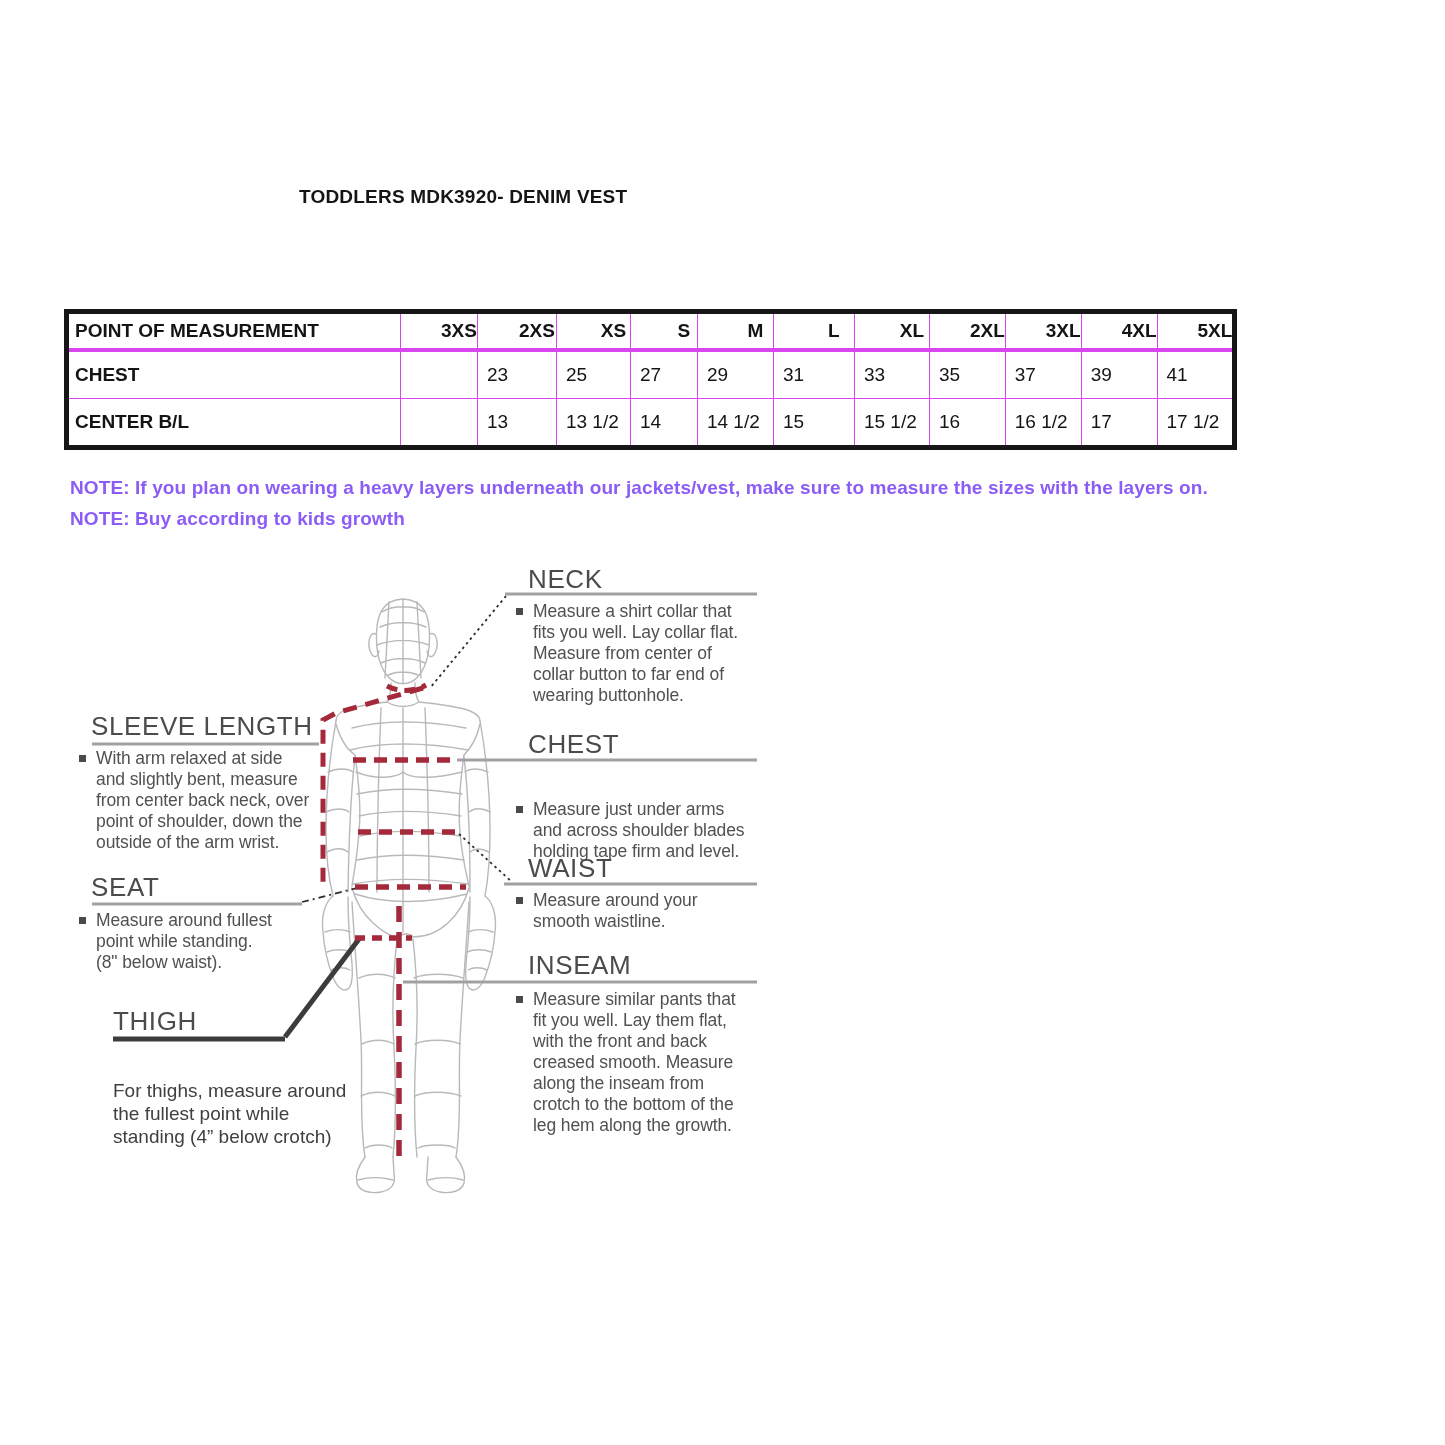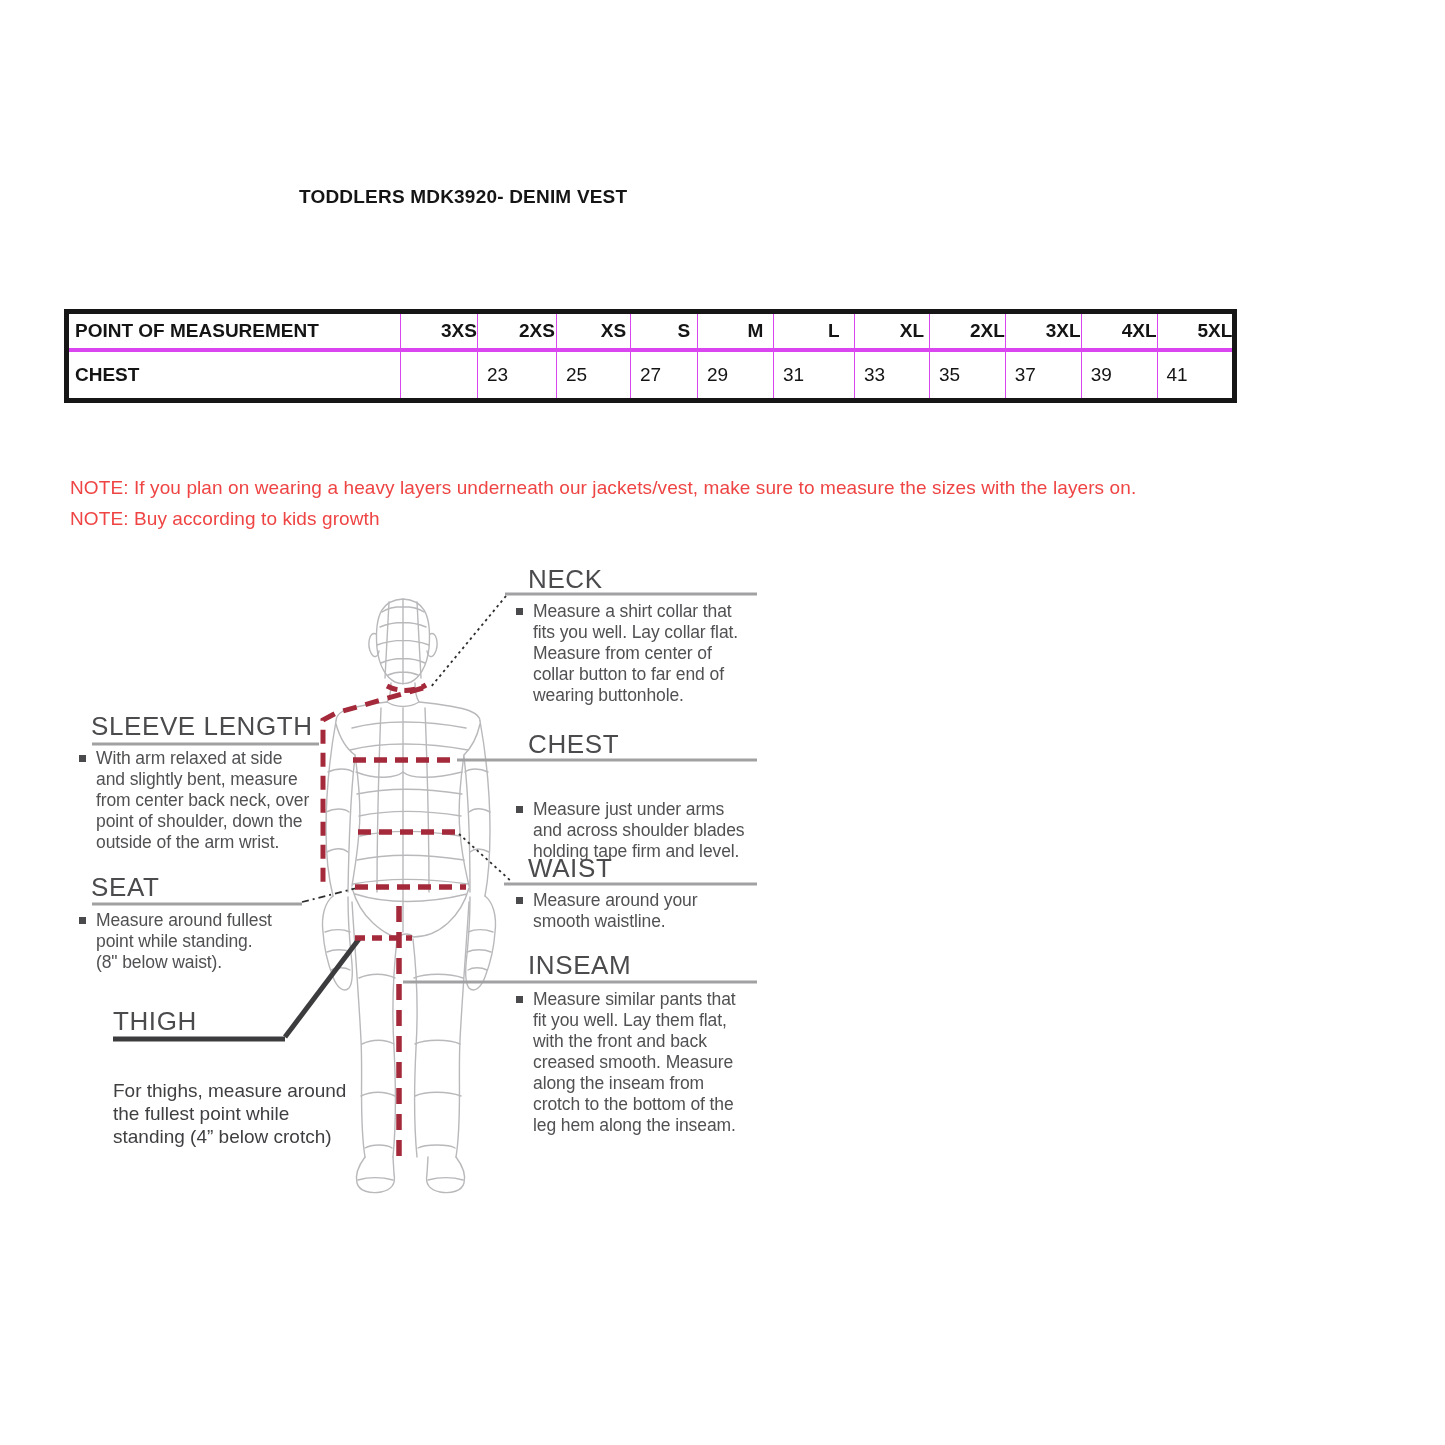--- a/index.html
+++ b/index.html
@@ -22,22 +22,22 @@
     border:1px solid #d946ef; font-size:19px; color:#141414;
     padding:0; white-space:nowrap; overflow:hidden; vertical-align:middle;
   }
   .size-table thead th { height:34px; font-weight:bold; text-align:center; border-bottom-width:4px;padding-left:40px; }
   .size-table thead th.col-label { text-align:left; padding-left:6px; }
   .size-table tbody td { height:46px; }
   .size-table td.row-label { font-weight:bold; text-align:left; padding-left:6px; }
   .size-table td.val { font-weight:400; text-align:left; padding-left:9px; }
   
   .note-line {
-    position:absolute; left:70px; font-size:19px; font-weight:normal;
-    color:#ef4444; letter-spacing:0.1px; white-space:nowrap;
+    position:absolute; left:70px; font-size:19px; font-weight:bold;
+    color:#8b5cf6; letter-spacing:0.1px; white-space:nowrap;
   }
   
   .guide-svg { position:absolute; left:0; top:0; width:1445px; height:1445px; }
   .guide-heading {
     position:absolute; font-size:26px; color:#4b4b4e; letter-spacing:0.6px;
     white-space:nowrap;
   }
   .guide-text {
     position:absolute; font-size:17.5px; line-height:21px; color:#515154;
     letter-spacing:-0.1px;
@@ -94,20 +94,34 @@
         <td class="val">25</td>
         <td class="val">27</td>
         <td class="val">29</td>
         <td class="val">31</td>
         <td class="val">33</td>
         <td class="val">35</td>
         <td class="val">37</td>
         <td class="val">39</td>
         <td class="val">41</td>
       </tr>
+      <tr>
+        <td class="row-label">CENTER B/L</td>
+        <td class="val"></td>
+        <td class="val">13</td>
+        <td class="val">13 1/2</td>
+        <td class="val">14</td>
+        <td class="val">14 1/2</td>
+        <td class="val">15</td>
+        <td class="val">15 1/2</td>
+        <td class="val">16</td>
+        <td class="val">16 1/2</td>
+        <td class="val">17</td>
+        <td class="val">17 1/2</td>
+      </tr>
     </tbody>
   </table>
 
   <div class="note-line" style="top:477px;">NOTE: If you plan on wearing a heavy layers underneath our jackets/vest, make sure to measure the sizes with the layers on.</div>
   <div class="note-line" style="top:508px;">NOTE: Buy according to kids growth</div>
 
   <svg class="guide-svg" viewBox="0 0 1445 1445">
 
     <g fill="none" stroke="#b9b9bc" stroke-width="1.4" stroke-linecap="round">
 
@@ -206,21 +220,21 @@
 
   <div class="guide-heading" style="left:528px; top:950px;">INSEAM</div>
   <div class="guide-text" style="left:533px; top:989px;">
     <span class="bullet"></span>
     <div>Measure similar pants that</div>
     <div>fit you well. Lay them flat,</div>
     <div>with the front and back</div>
     <div>creased smooth. Measure</div>
     <div>along the inseam from</div>
     <div>crotch to the bottom of the</div>
-    <div>leg hem along the inseam.</div>
+    <div>leg hem along the growth.</div>
   </div>
 
   <div class="guide-heading" style="left:91px; top:711px;">SLEEVE LENGTH</div>
   <div class="guide-text" style="left:96px; top:748px;">
     <span class="bullet"></span>
     <div>With arm relaxed at side</div>
     <div>and slightly bent, measure</div>
     <div>from center back neck, over</div>
     <div>point of shoulder, down the</div>
     <div>outside of the arm wrist.</div>

